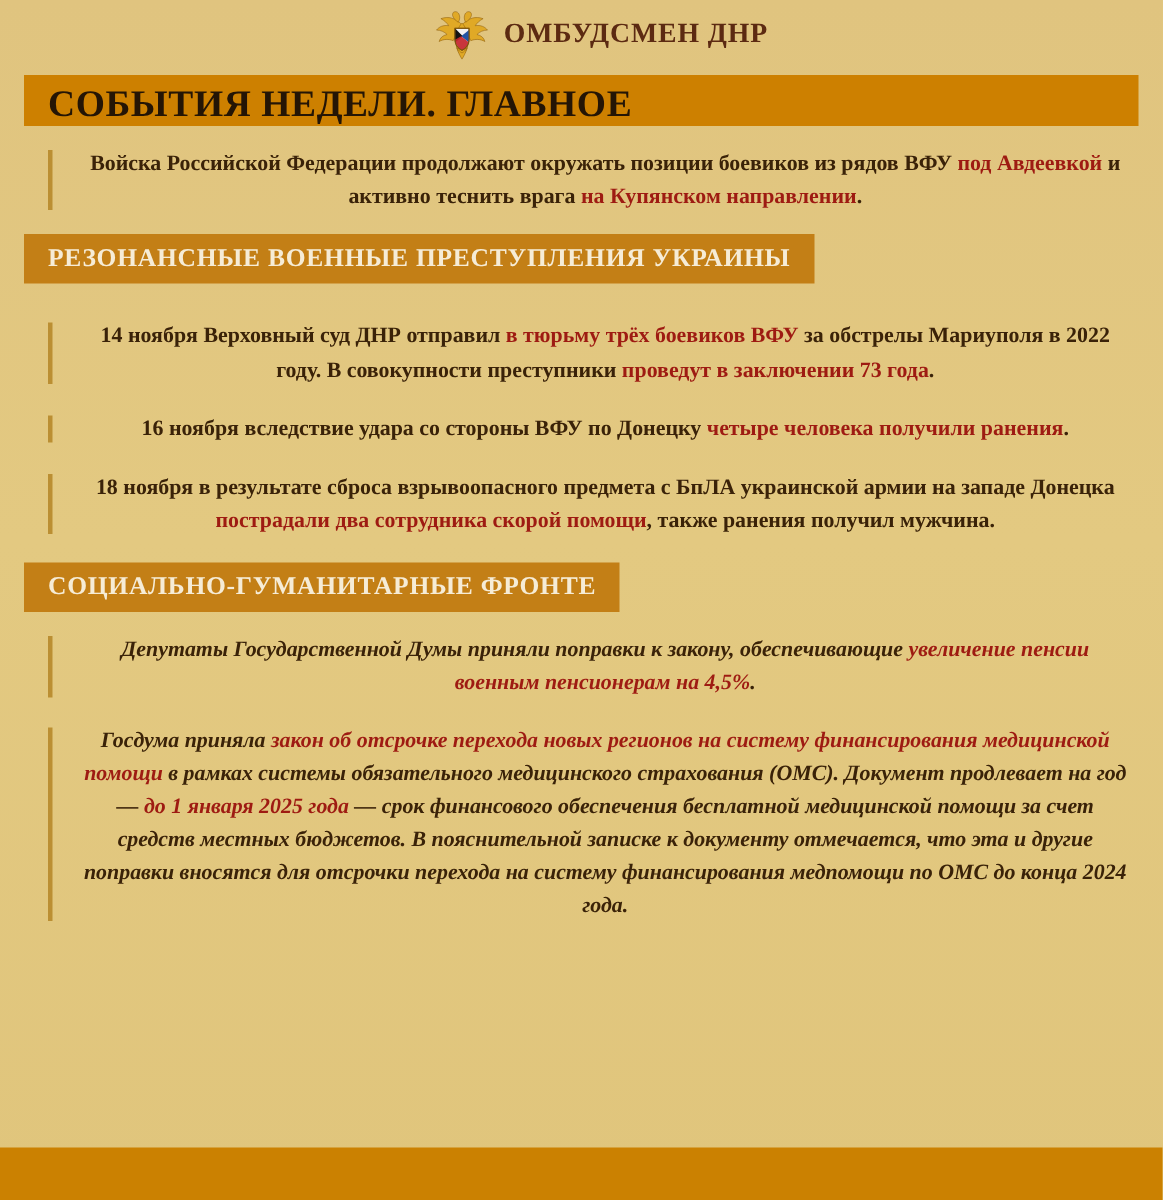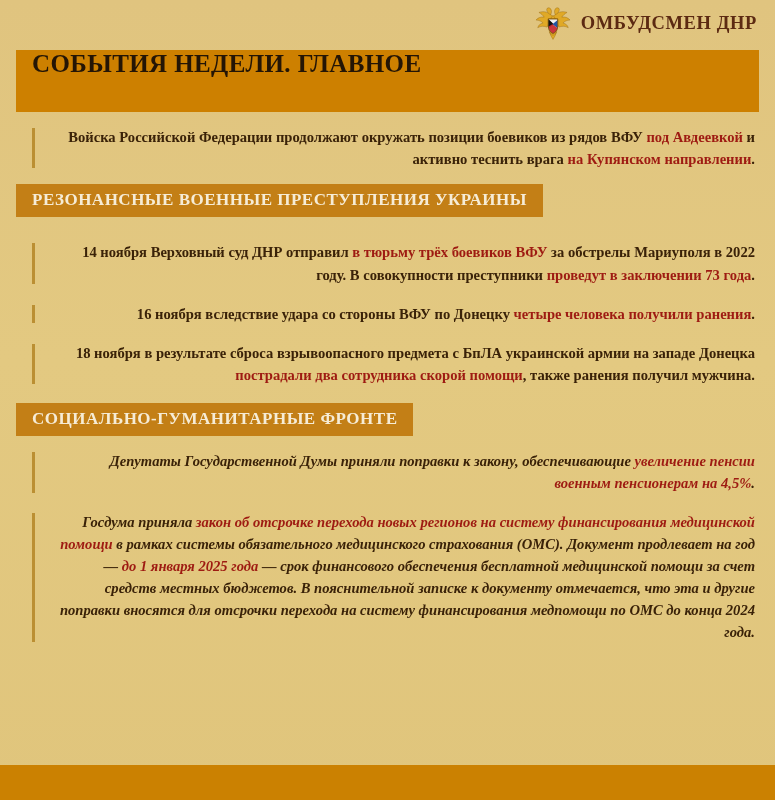--- a/index.html
+++ b/index.html
@@ -21,21 +21,21 @@
     height: 800px;
     background: linear-gradient(180deg, #e0c47f 0%, #e3c981 45%, #e0c57c 100%);
     box-sizing: border-box;
   }
 
   
   .brand-bar {
     height: 46px;
     display: flex;
     align-items: center;
-    justify-content: flex-end;
+    justify-content: center;
     padding-right: 18px;
     box-sizing: border-box;
     padding-left: 44px;
   }
   .brand {
     display: flex;
     align-items: center;
     gap: 9px;
   }
   .emblem {
@@ -49,23 +49,23 @@
     font-weight: bold;
     letter-spacing: 0.6px;
     color: #5c2a12;
     white-space: nowrap;
   }
 
   
   .title-band {
     margin: 4px 16px 0 16px;
     background: #cd8000;
-    height: 62px;
+    height: 34px;
     display: flex;
-    align-items: flex-start;
+    align-items: flex-end;
     padding-left: 16px;
     box-sizing: border-box;
   }
   .title-band-text {
     font-size: 25px;
     font-weight: bold;
     color: #241505;
     letter-spacing: 0.4px;
     white-space: nowrap;
   }
@@ -93,21 +93,21 @@
   }
 
   .item {
     position: relative;
     padding-left: 20px;
     margin-bottom: 13px;
     font-size: 14.6px;
     line-height: 1.52;
     color: #3a2208;
     font-weight: bold;
-    text-align: right;
+    text-align: center;
   }
   .item::before {
     content: "";
     position: absolute;
     left: 0;
     top: 2px;
     bottom: 2px;
     width: 3px;
     background: #bb8f33;
   }

